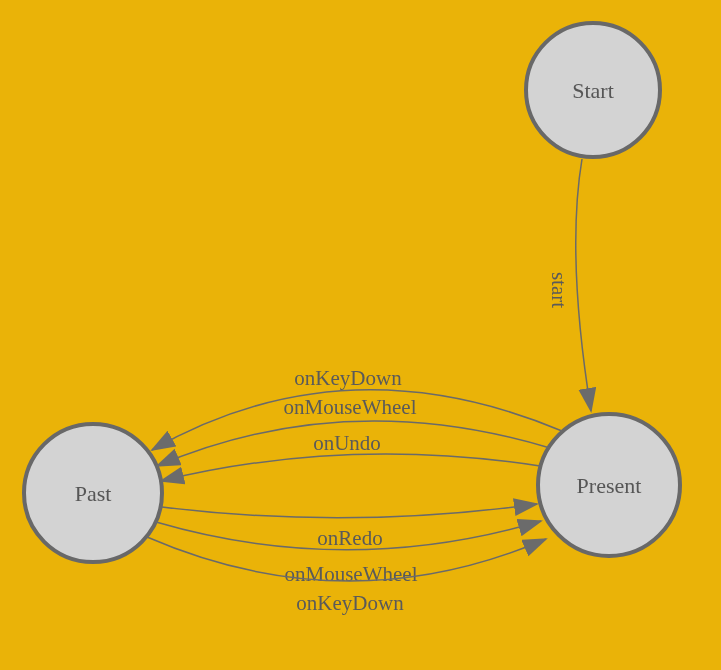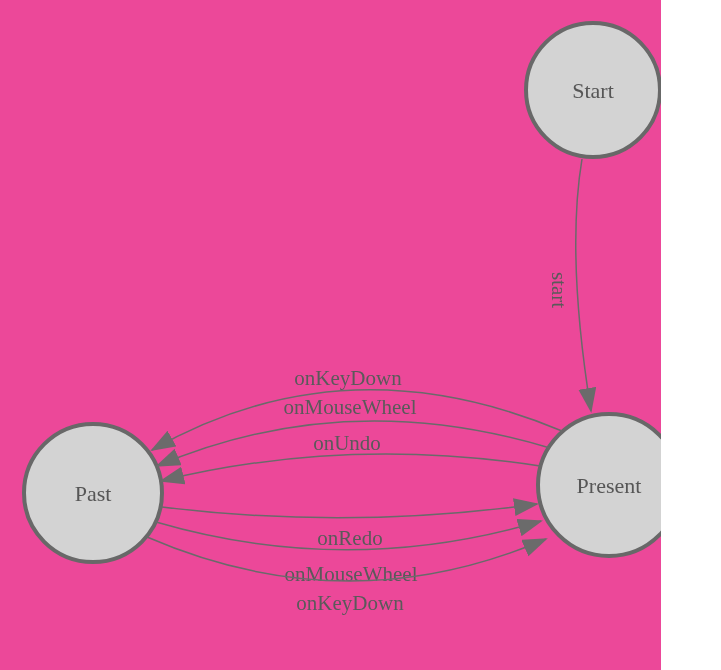--- a/index.html
+++ b/index.html
@@ -2,23 +2,23 @@
 <html><head>
 <meta charset="utf-8">
 <style>
   html, body {
     margin: 0;
     padding: 0;
     background: #ffffff;
   }
   .stage {
     position: relative;
-    width: 661px;
+    width: 721px;
     height: 670px;
-    background: #ec4899;
+    background: #eab308;
     overflow: hidden;
   }
   svg {
     display: block;
     font-family: "Liberation Serif", "DejaVu Serif", serif;
   }
   .state-circle {
     fill: #d3d3d3;
     stroke: #686868;
     stroke-width: 4;

